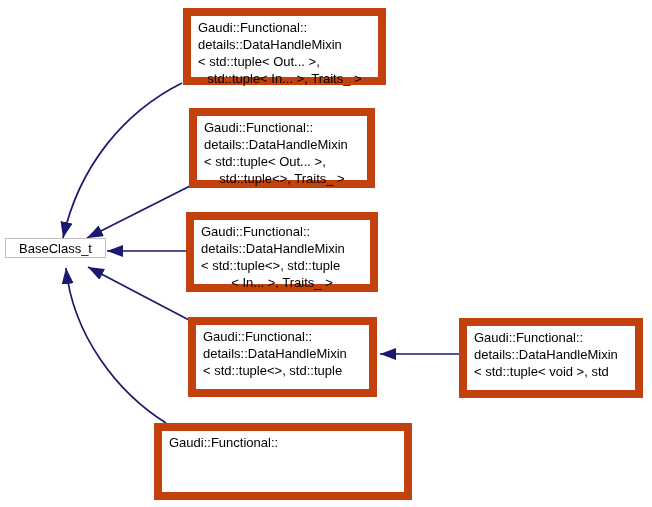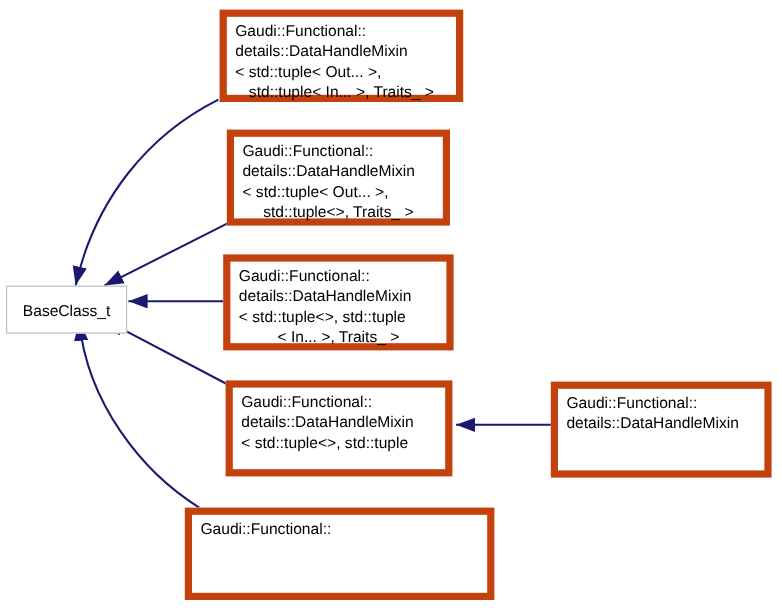--- a/index.html
+++ b/index.html
@@ -19,21 +19,21 @@
   #edges {
     position: absolute;
     left: 0;
     top: 0;
     z-index: 0;
   }
   .node {
     position: absolute;
     box-sizing: border-box;
     background: #ffffff;
-    border: 6px solid #c2410c;
+    border: 8px solid #c2410c;
     padding: 3px 7px;
     font-size: 13px;
     line-height: 17px;
     z-index: 1;
     white-space: nowrap;
   }
   .node .ln {
     text-align: left;
   }
   .node .ln.tc {
@@ -61,21 +61,21 @@
     <g stroke="#191970" stroke-width="1.7" fill="none">
       <path d="M 182 83 C 124 112 79 166 63 238" marker-end="url(#arrowhead)"></path>
       <path d="M 190 186 L 87 238" marker-end="url(#arrowhead)"></path>
       <path d="M 186 251 L 107 251" marker-end="url(#arrowhead)"></path>
       <path d="M 189 320 L 88 267" marker-end="url(#arrowhead)"></path>
       <path d="M 166 423 C 118 393 73 336 66 268" marker-end="url(#arrowhead)"></path>
       <path d="M 460 354 L 380 354" marker-end="url(#arrowhead)"></path>
     </g>
   </svg>
 
-  <div class="node base" style="left:5px; top:238px; width:101px; height:40px;">
+  <div class="node base" style="left:5px; top:238px; width:101px; height:20px;">
     <div class="ln">BaseClass_t</div>
   </div>
 
   <div class="node" style="left:183px; top:8px; width:203px; height:77px;">
     <div class="ln">Gaudi::Functional::</div>
     <div class="ln">details::DataHandleMixin</div>
     <div class="ln">&lt; std::tuple&lt; Out... &gt;,</div>
     <div class="ln tc">std::tuple&lt; In... &gt;, Traits_ &gt;</div>
   </div>
 
@@ -95,19 +95,20 @@
 
   <div class="node" style="left:188px; top:317px; width:189px; height:80px;">
     <div class="ln">Gaudi::Functional::</div>
     <div class="ln">details::DataHandleMixin</div>
     <div class="ln">&lt; std::tuple&lt;&gt;, std::tuple</div>
   </div>
 
   <div class="node" style="left:459px; top:318px; width:184px; height:80px;">
     <div class="ln">Gaudi::Functional::</div>
     <div class="ln">details::DataHandleMixin</div>
+    <div class="ln">&lt; std::tuple&lt; void &gt;, std</div>
   </div>
 
   <div class="node" style="left:154px; top:423px; width:258px; height:77px;">
     <div class="ln">Gaudi::Functional::</div>
   </div>
 
 </div>
 
 </body></html>

